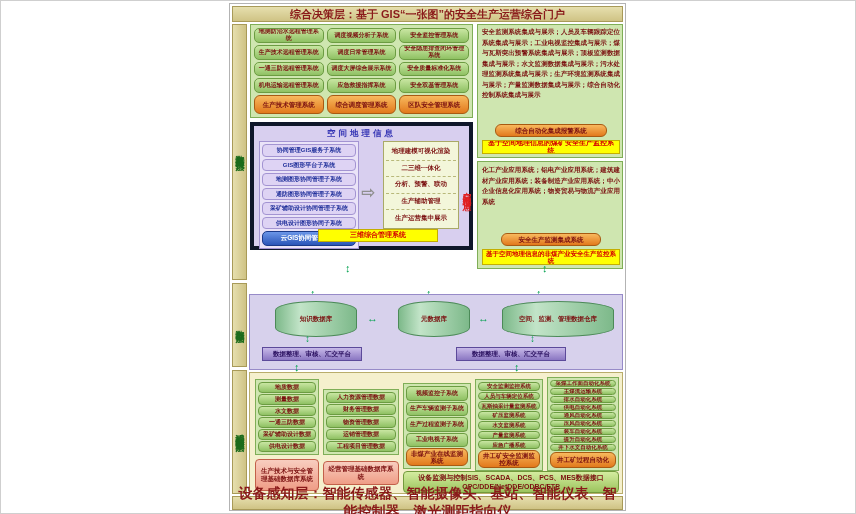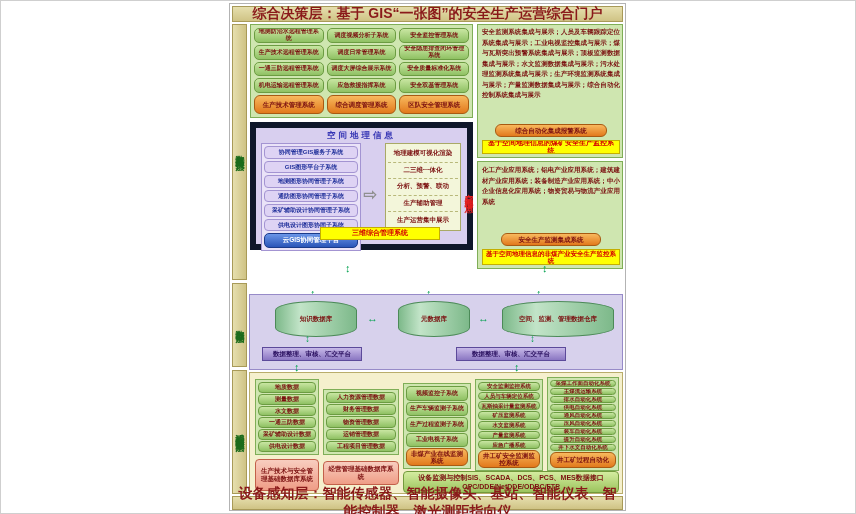--- a/index.html
+++ b/index.html
@@ -1,38 +1,38 @@
 <!DOCTYPE html>
 <html><head>
 <meta charset="utf-8">
 <style>
   html,body{margin:0;padding:0;background:#fff}
   .stage{position:relative;width:856px;height:514px;background:#fff;overflow:hidden;
          font-family:"Liberation Sans","DejaVu Sans",sans-serif;box-shadow:inset 0 0 0 1px #cfcfcf}
   .abs{position:absolute;box-sizing:border-box}
   .diagram{border:1px solid #b3b3b3;background:#fff}
   .banner{background:linear-gradient(#e6dfae,#cfc385);border:1px solid #a89a58;color:#8a1a1a;
-          font-weight:bold;font-size:14px;display:flex;align-items:center;justify-content:center;text-align:center}
+          font-weight:bold;font-size:11px;display:flex;align-items:center;justify-content:center;text-align:center}
   .vlabel{background:linear-gradient(90deg,#e6dfae,#cfc385);border:1px solid #a89a58;color:#1c6b1c;
           font-weight:bold;font-size:9px;writing-mode:vertical-rl;letter-spacing:1px;
           display:flex;align-items:center;justify-content:center;text-align:center}
   .panel-green{background:#cfe6b0;border:1px solid #7fae57}
   .cols{display:flex;gap:3px;height:100%}
   .col{flex:1;display:flex;flex-direction:column;gap:2px;min-width:0}
   .col .pill{flex:1}
   .pill{background:linear-gradient(#c9e6a2,#8fc163);border:1px solid #6c9c42;border-radius:5px;color:#7b1010;
         font-size:6px;font-weight:bold;display:flex;align-items:center;justify-content:center;text-align:center;
         line-height:1.15;padding:1px 2px;overflow:hidden}
   .f55{font-size:5.5px}
   .btn-orange{background:linear-gradient(#f8b95e,#e2791c);border:1px solid #a85a12;border-radius:6px;color:#7b1010;
         font-weight:bold;font-size:6.5px;display:flex;align-items:center;justify-content:center;text-align:center;
         line-height:1.1;padding:1px 2px;overflow:hidden}
   .box-yellow{background:#ffff00;border:1px solid #c4ae00;color:#d40000;font-weight:bold;font-size:7px;
         display:flex;align-items:center;justify-content:center;text-align:center;line-height:1.15;overflow:hidden;padding:0 2px}
-  .panel-purple{background:#d8cfef;border:6px solid #0f172a}
+  .panel-purple{background:#d8cfef;border:4px solid #0f172a}
   .gis-title{color:#3434b4;font-weight:bold;font-size:8.5px;text-align:center;letter-spacing:3px}
   .sub-lav{background:#eae3f8;border:1px solid #a394d2}
   .glist{display:flex;flex-direction:column;gap:2px;padding:2px;height:100%;box-sizing:border-box}
   .item-blue{flex:1;background:#ded3f4;border:1px solid #a394d2;border-radius:4px;color:#1f2f9a;font-size:6px;
         font-weight:bold;display:flex;align-items:center;justify-content:center;text-align:center;line-height:1.05;overflow:hidden}
   .btn-blue{flex:none;height:13px;background:linear-gradient(#6b96e8,#2a55b8);border:1px solid #1a3a8a;border-radius:5px;
         color:#fff;font-weight:bold;font-size:6.5px;display:flex;align-items:center;justify-content:center}
   .sub-cream{background:#f3f6da;border:1px solid #a9a967;display:flex;flex-direction:column;padding:2px}
   .item-cream{flex:1;color:#7b1010;font-size:6.5px;font-weight:bold;display:flex;align-items:center;justify-content:center;
         text-align:center;border-bottom:1px dashed #b8b87a}

